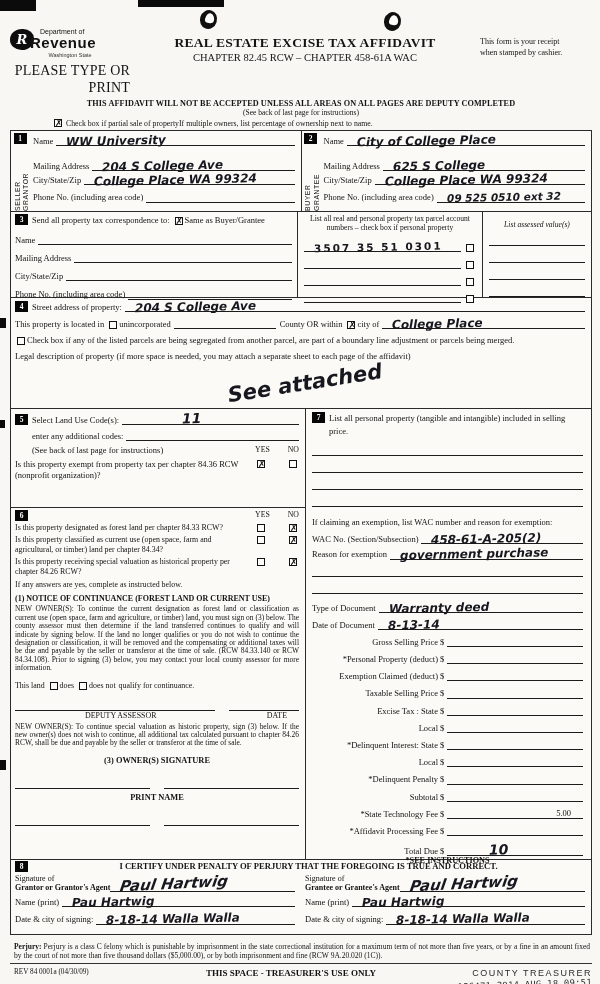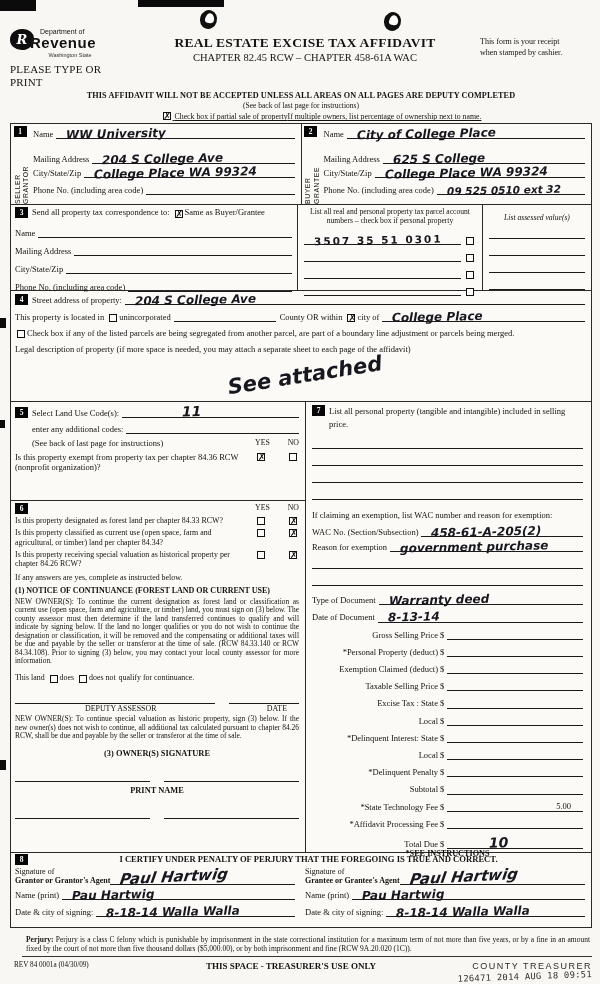--- a/index.html
+++ b/index.html
@@ -19,28 +19,28 @@
   .hdr { display:flex; align-items:flex-start; }
   .logo { width:120px; }
   .logorow { display:flex; align-items:center; }
   .logoicon { width:24px; height:21px; background:#0d0d0d; border-radius:50% 45% 50% 48%;
     color:#fff; font-weight:bold; font-style:italic; text-align:center; line-height:21px; font-size:13px;
     font-family:"DejaVu Serif", serif; flex:0 0 auto; }
   .logotxt { margin-left:-4px; }
   .logodept { font-size:7px; font-family:"Liberation Sans", sans-serif; padding-left:10px; }
   .logoname { font-size:15px; font-weight:bold; font-family:"Liberation Sans", sans-serif; letter-spacing:.5px; margin-top:-2px; }
   .logostate { font-size:5.5px; text-align:center; font-family:"Liberation Sans", sans-serif; color:#333; }
-  .pleasetype { font-size:11px; margin-top:4px; letter-spacing:.2px; }
+  .pleasetype { font-size:14px; margin-top:4px; letter-spacing:.2px;text-align:right; }
   .titleblk { flex:1; text-align:center; padding-top:9px; }
   .title1 { font-size:13.5px; font-weight:bold; letter-spacing:.3px; }
   .title2 { font-size:10.5px; margin-top:1px; }
   .receipt { width:112px; font-size:8px; text-align:left; padding-top:11px; line-height:1.35; }
   .warn { text-align:center; font-weight:bold; font-size:8.2px; margin-top:2px; letter-spacing:.1px; }
   .seeback { text-align:center; font-size:7.5px; }
-  .toprow { display:flex; justify-content:center; font-size:7.8px; margin-top:2px; padding:0 2px 1px 42px;text-decoration:underline; }
+  .toprow { display:flex; justify-content:flex-start; font-size:7.8px; margin-top:2px; padding:0 2px 1px 42px; }
   
   .b { font-weight:bold; }
   .ctr { text-align:center; }
   .cb { display:inline-block; width:8px; height:8px; border:1px solid #111; background:#fcfcfa;
     font-size:9px; line-height:7px; text-align:center; vertical-align:-1px; margin:0 2px;
     font-family:"DejaVu Sans", sans-serif; font-weight:bold; overflow:hidden; flex:0 0 auto; }
   .numbox { display:inline-block; min-width:13px; height:11px; background:#060606; color:#fff;
     font-size:7.5px; line-height:11px; text-align:center; font-weight:bold; margin-right:4px; flex:0 0 auto; }
   .fill { flex:1 1 auto; border-bottom:1px solid #1b1b1b; min-height:9px; position:relative; white-space:nowrap; }
   .hw { font-family:"DejaVu Sans", sans-serif; font-style:italic; font-weight:600; color:#17171f;
@@ -84,21 +84,21 @@
   .sigline2 .fill { flex:1; }
   .mrow { display:flex; align-items:flex-end; margin-top:7px; }
   .mlab { width:128px; text-align:right; padding-right:2px; flex:0 0 auto; }
   .mval { position:absolute; right:12px; bottom:0; font-size:8.5px; }
   .sec8 { margin-top:-1px; height:76px; padding:1px 6px 0 4px; }
   .cert { display:flex; align-items:flex-start; }
   .certtxt { flex:1; text-align:center; font-weight:bold; font-size:8.6px; }
   .sighalf { display:flex; gap:10px; }
   .shalf { flex:1; }
   .siglab { font-size:8px; line-height:1.15; }
-  .perjury { font-size:7.5px; margin-top:5px; padding:2px 2px 3px 4px; border-bottom:1px solid #333; text-align:justify;margin-left:12px; }
+  .perjury { font-size:7.5px; margin-top:5px; padding:2px 2px 3px 4px; border-bottom:1px solid #333; text-align:justify; }
   .footer { display:flex; margin-top:4px; align-items:flex-start; }
   .rev { width:150px; font-size:7.2px; padding-left:4px; }
   .tspace { flex:1; text-align:center; font-weight:bold; font-size:9px; }
   .ctreas { width:170px; text-align:right; font-family:"Liberation Sans", sans-serif; }
   .ctreas .l1 { font-size:9px; letter-spacing:1.5px; color:#2b2b2b; }
   .stamp { font-family:"DejaVu Sans Mono", monospace; font-size:8.8px; color:#2e2e2e;
     transform:rotate(-2deg); letter-spacing:.3px; margin-top:1px; }
 </style>
 </head>
 <body>

